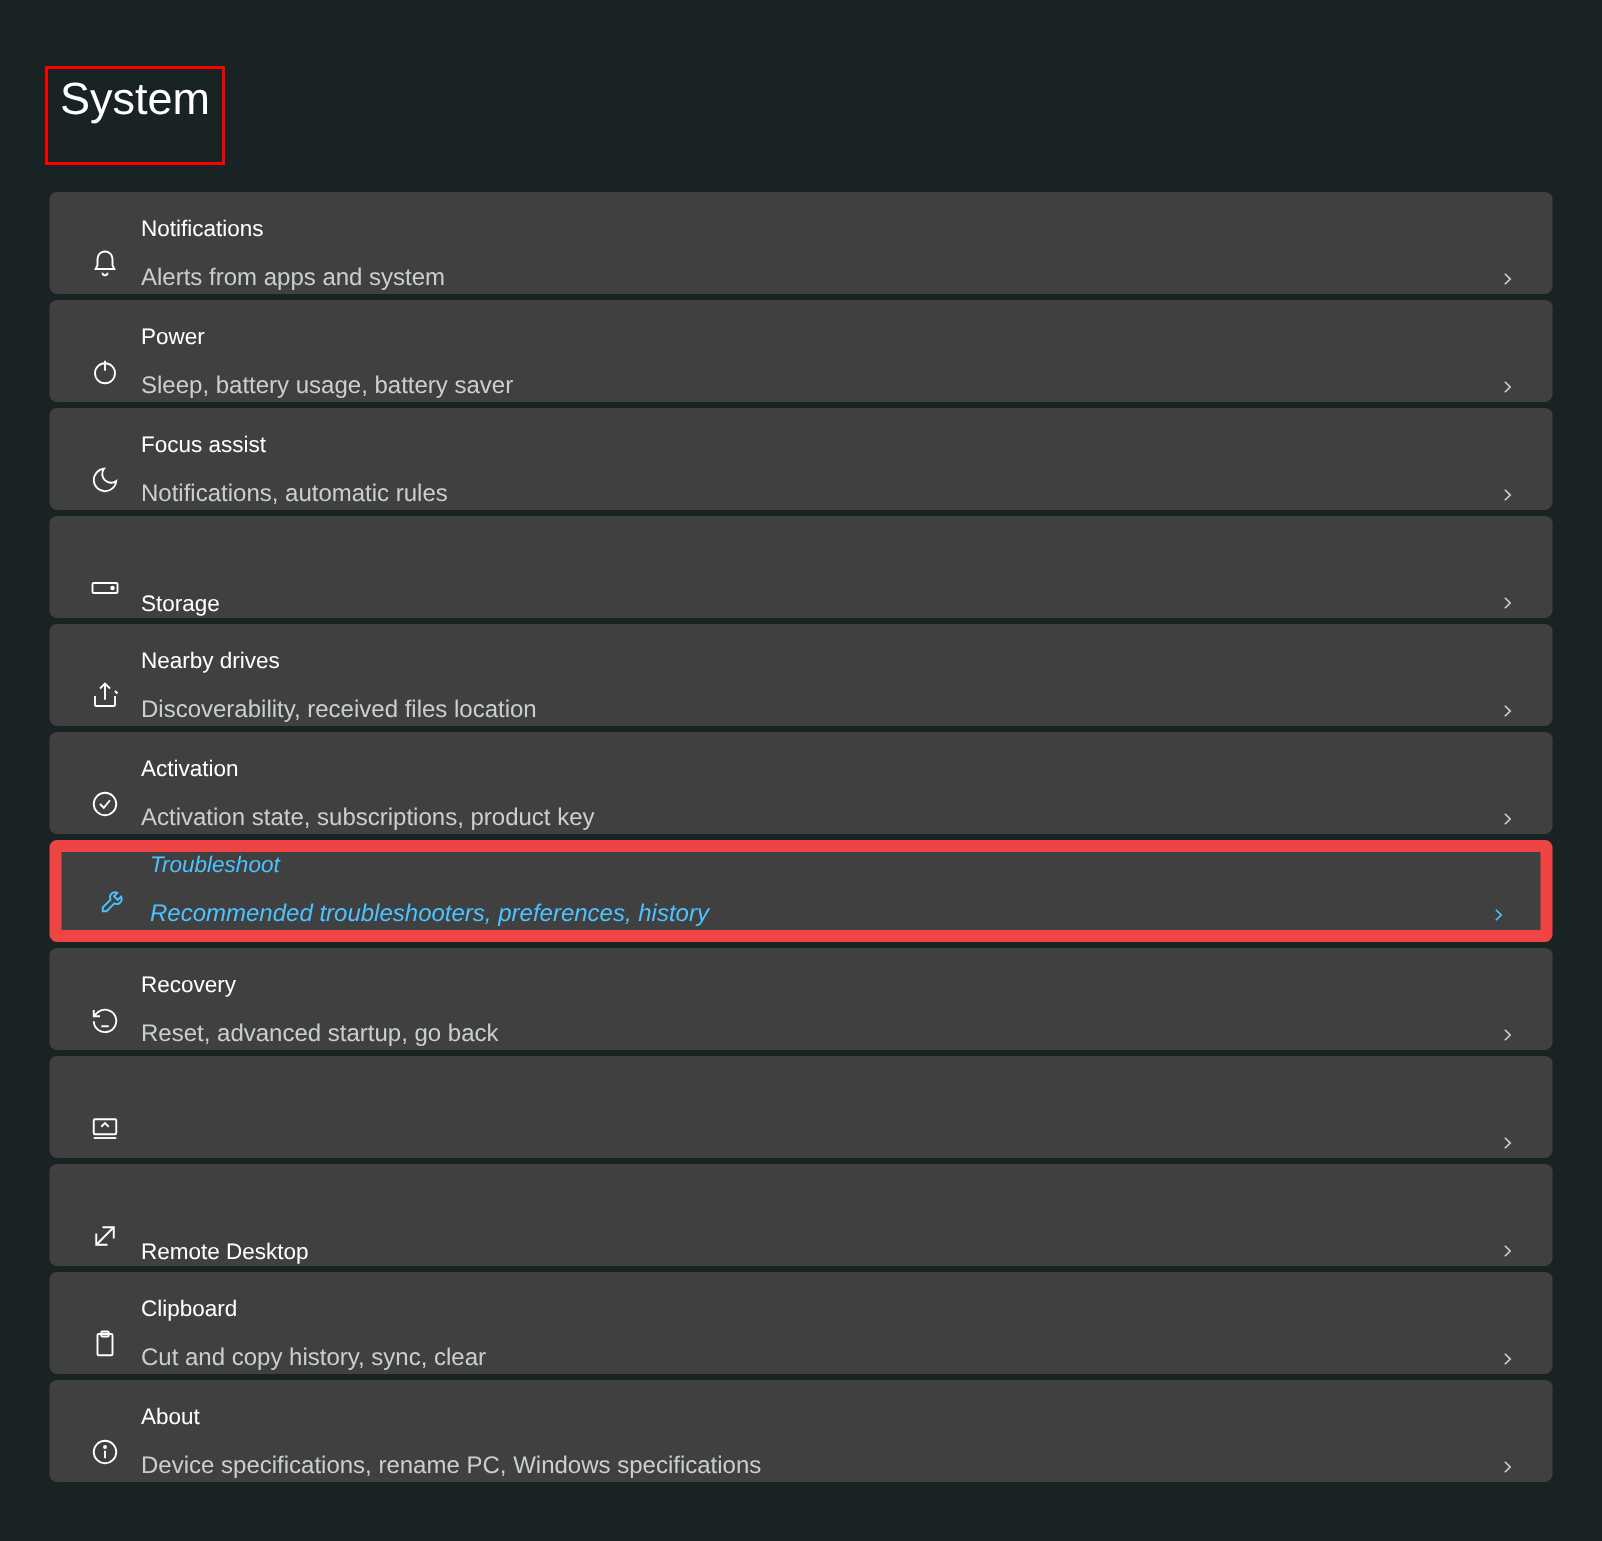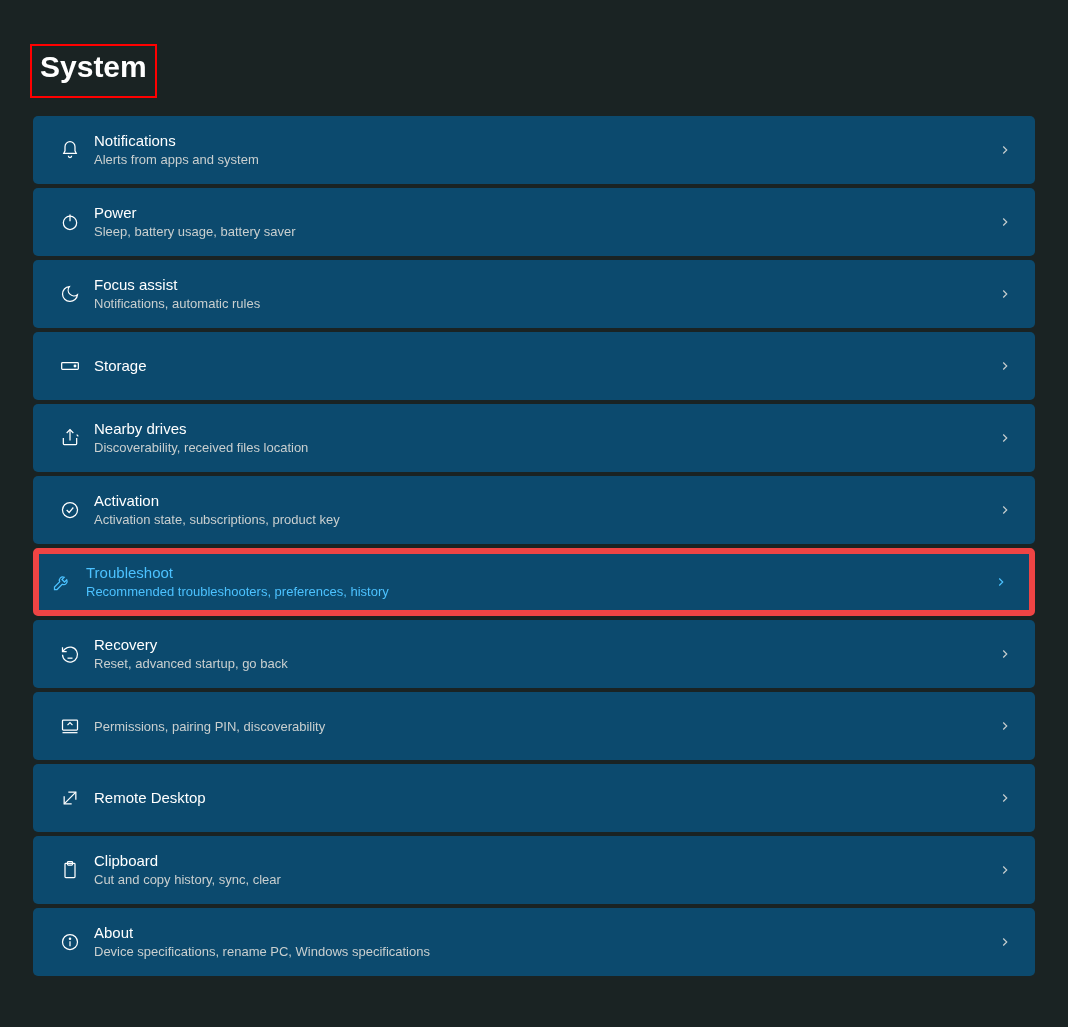--- a/index.html
+++ b/index.html
@@ -7,38 +7,38 @@
     background: #1a2323;
     color: #ffffff;
     font-family: "Segoe UI", Arial, sans-serif;
     width: 1068px;
     height: 1027px;
     overflow: hidden;
     padding-top: 44px;
   }
   .page-title {
     font-size: 30px;
-    font-weight: 700;
+    font-weight: 400;
     margin-left: 30px;
     margin-bottom: 18px;
     display: inline-block;
-    padding: 4px 8px 12px 8px;
+    padding: 4px 8px 24px 8px;
     border: 2px solid #ff0000;
   }
   .list {
     padding: 0 33px 0 33px;
   }
   .item {
     position: relative;
-    background: #0c4a6e;
+    background: #404040;
     border-radius: 5px;
     margin-bottom: 4px;
     height: 68px;
     display: flex;
-    align-items: center;
+    align-items: flex-end;
     padding-left: 17px;
     padding-right: 20px;
     cursor: pointer;
   }
   .item .icon {
     width: 40px;
     height: 40px;
     display: flex;
     align-items: center;
     justify-content: center;
@@ -51,37 +51,38 @@
     display: flex;
     flex-direction: column;
     justify-content: center;
   }
   .item .title {
     font-size: 15px;
     color: #ffffff;
     line-height: 1.2;
   }
   .item .subtitle {
-    font-size: 13px;
+    font-size: 16px;
     color: #c9cfcf;
     line-height: 1.25;
-    margin-top: 2px;
+    margin-top: 14px;
   }
   .item .chev {
     width: 20px;
     height: 20px;
     display: flex;
     align-items: center;
     justify-content: center;
     color: #c9cfcf;
   }
   .item.highlight {
-    border: 6px solid #ef4444;
-    padding-left: 3px;
+    border: 8px solid #ef4444;
+    padding-left: 15px;
     padding-right: 18px;
+    font-style: italic;
   }
   .item.highlight .icon,
   .item.highlight .title,
   .item.highlight .subtitle,
   .item.highlight .chev {
     color: #4cc2ff;
   }
 </style>
 </head>
 <body>
@@ -239,21 +240,20 @@
 
   <div class="item">
     <span class="icon">
       <svg width="20" height="20" viewBox="0 0 24 24" fill="none" stroke="currentColor" stroke-width="1.5">
           <rect x="3" y="5" width="18" height="12" rx="1"></rect>
           <line x1="3" y1="20" x2="21" y2="20"></line>
           <polyline points="9 11 12 8 15 11"></polyline>
         </svg>
     </span>
     <div class="texts">
-      <span class="subtitle">Permissions, pairing PIN, discoverability</span>
     </div>
     <span class="chev">
       <svg width="14" height="14" viewBox="0 0 24 24" fill="none" stroke="currentColor" stroke-width="2">
           <polyline points="9 6 15 12 9 18"></polyline>
         </svg>
     </span>
   </div>
 
   <div class="item">
     <span class="icon">

